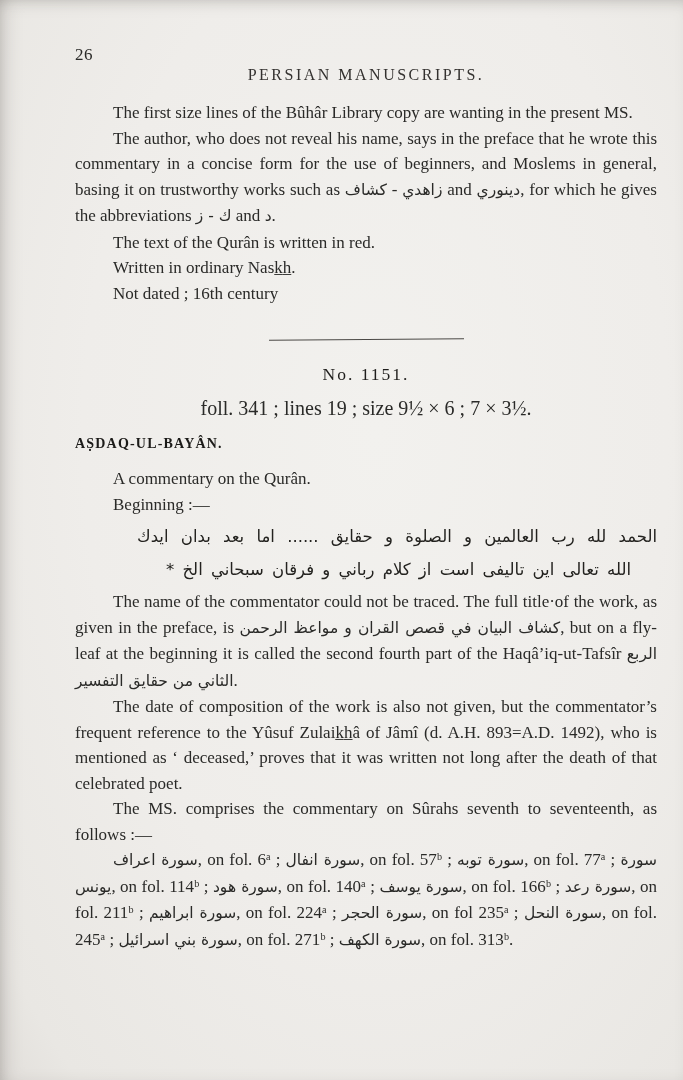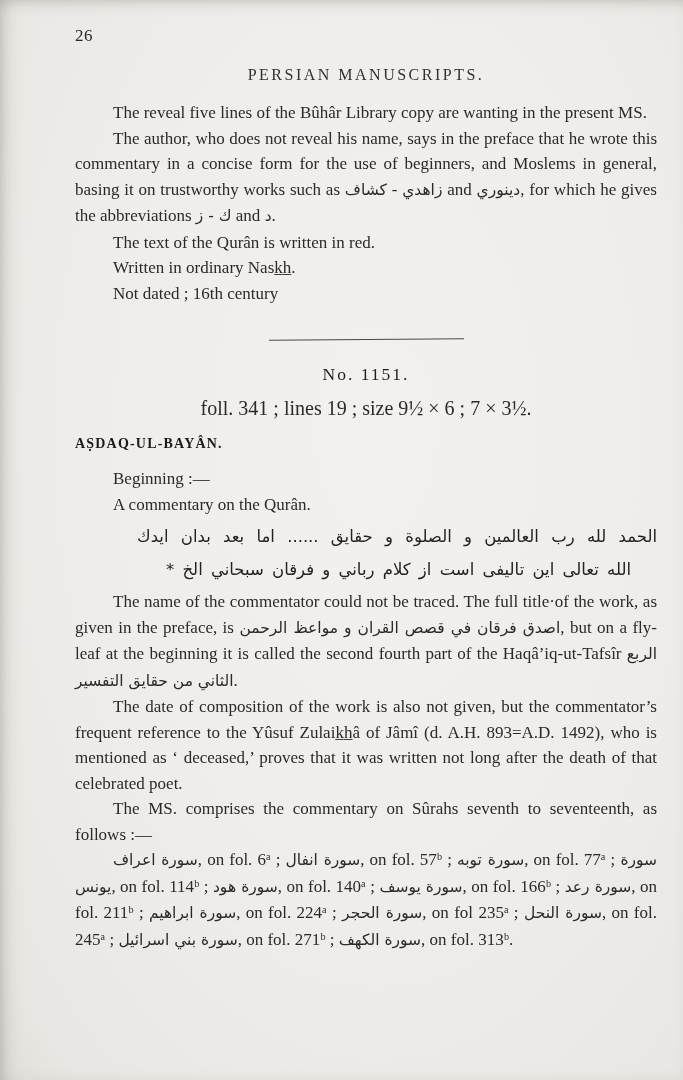--- a/index.html
+++ b/index.html
@@ -10,21 +10,21 @@
     color:#2a2a28;
     overflow:hidden;
   }
   .page{
     width:683px;height:1080px;box-sizing:border-box;
     padding:26px 26px 0 75px;
     background:
       radial-gradient(ellipse at 55% 40%, #f2f1ee 0%, #efedea 55%, #e9e7e3 90%, #e2dfdb 100%);
     box-shadow:inset 12px 0 22px -14px rgba(90,85,80,.45), inset 0 10px 18px -12px rgba(90,85,80,.35);
   }
-  .hdr{display:flex;align-items:flex-start;margin:0 0 16px 0;}
+  .hdr{display:flex;align-items:center;margin:0 0 16px 0;}
   .pagenum{font-size:17px;letter-spacing:.5px;width:60px;}
   .runtitle{
     flex:1;text-align:center;font-size:16px;letter-spacing:2.5px;
     color:#33312f;padding-right:60px;margin-top:40px;
   }
   p{margin:0;}
   .body-para{
     font-size:17px;line-height:25.5px;text-align:justify;
     text-indent:38px;
   }
@@ -56,43 +56,43 @@
 </head>
 <body>
 
 <div class="page">
 
   <div class="hdr">
     <span class="pagenum">26</span>
     <span class="runtitle">PERSIAN MANUSCRIPTS.</span>
   </div>
 
-  <p class="body-para">The reveal five lines of the Bûhâr Library copy are wanting in the present MS.</p>
+  <p class="body-para">The first size lines of the Bûhâr Library copy are wanting in the present MS.</p>
 
   <p class="body-para mixed"><span>The author, who does not reveal his name, says in the preface that he wrote this commentary in a concise form for the use of beginners, and Moslems in general, basing it on trustworthy works such as </span><span class="ar">كشاف</span><span> - </span><span class="ar">زاهدي</span><span> and </span><span class="ar">دينوري</span><span>, for which he gives the abbreviations </span><span class="ar">ك - ز</span><span> and </span><span class="ar">د</span><span>.</span></p>
 
   <p class="single">The text of the Qurân is written in red.</p>
   <p class="single">Written in ordinary Nask̲h̲.</p>
   <p class="single">Not dated ; 16th century</p>
 
   <hr class="rule">
 
   <p class="no-line">No. 1151.</p>
   <p class="coll-line">foll. 341 ; lines 19 ; size 9½ × 6 ; 7 × 3½.</p>
   <p class="translit">AṢDAQ-UL-BAYÂN.</p>
 
+  <p class="single">A commentary on the Qurân.</p>
   <p class="single">Beginning :—</p>
-  <p class="single">A commentary on the Qurân.</p>
 
   <div class="spacer-sm"></div>
   <p class="arline arline1">الحمد لله رب العالمين و الصلوة و حقايق ...... اما بعد بدان ايدك</p>
   <p class="arline arline2">الله تعالى اين تاليفى است از كلام رباني و فرقان سبحاني الخ *</p>
   <div class="spacer-sm"></div>
 
-  <p class="body-para mixed"><span>The name of the commentator could not be traced.  The full title·of the work, as given in the preface, is </span><span class="ar">اصدق فرقان في قصص القران و مواعظ الرحمن</span><span>, but on a fly-leaf at the beginning it is called the second fourth part of the Haqâ’iq-ut-Tafsîr </span><span class="ar">الربع الثاني من حقايق التفسير</span><span>.</span></p>
+  <p class="body-para mixed"><span>The name of the commentator could not be traced.  The full title·of the work, as given in the preface, is </span><span class="ar">كشاف البيان في قصص القران و مواعظ الرحمن</span><span>, but on a fly-leaf at the beginning it is called the second fourth part of the Haqâ’iq-ut-Tafsîr </span><span class="ar">الربع الثاني من حقايق التفسير</span><span>.</span></p>
 
   <p class="body-para">The date of composition of the work is also not given, but the commentator’s frequent reference to the Yûsuf Zulaik̲h̲â of Jâmî (d. A.H. 893=A.D. 1492), who is mentioned as ‘ deceased,’ proves that it was written not long after the death of that celebrated poet.</p>
 
   <p class="body-para">The MS. comprises the commentary on Sûrahs seventh to seventeenth, as follows :—</p>
 
   <p class="body-para mixed"><span class="ar">سورة اعراف</span><span>, on fol. 6ᵃ ; </span><span class="ar">سورة انفال</span><span>, on fol. 57ᵇ ; </span><span class="ar">سورة توبه</span><span>, on fol. 77ᵃ ; </span><span class="ar">سورة يونس</span><span>, on fol. 114ᵇ ; </span><span class="ar">سورة هود</span><span>, on fol. 140ᵃ ; </span><span class="ar">سورة يوسف</span><span>, on fol. 166ᵇ ; </span><span class="ar">سورة رعد</span><span>, on fol. 211ᵇ ; </span><span class="ar">سورة ابراهيم</span><span>, on fol. 224ᵃ ; </span><span class="ar">سورة الحجر</span><span>, on fol 235ᵃ ; </span><span class="ar">سورة النحل</span><span>, on fol. 245ᵃ ; </span><span class="ar">سورة بني اسرائيل</span><span>, on fol. 271ᵇ ; </span><span class="ar">سورة الكهف</span><span>, on fol. 313ᵇ.</span></p>
 
 
 </div>
 

